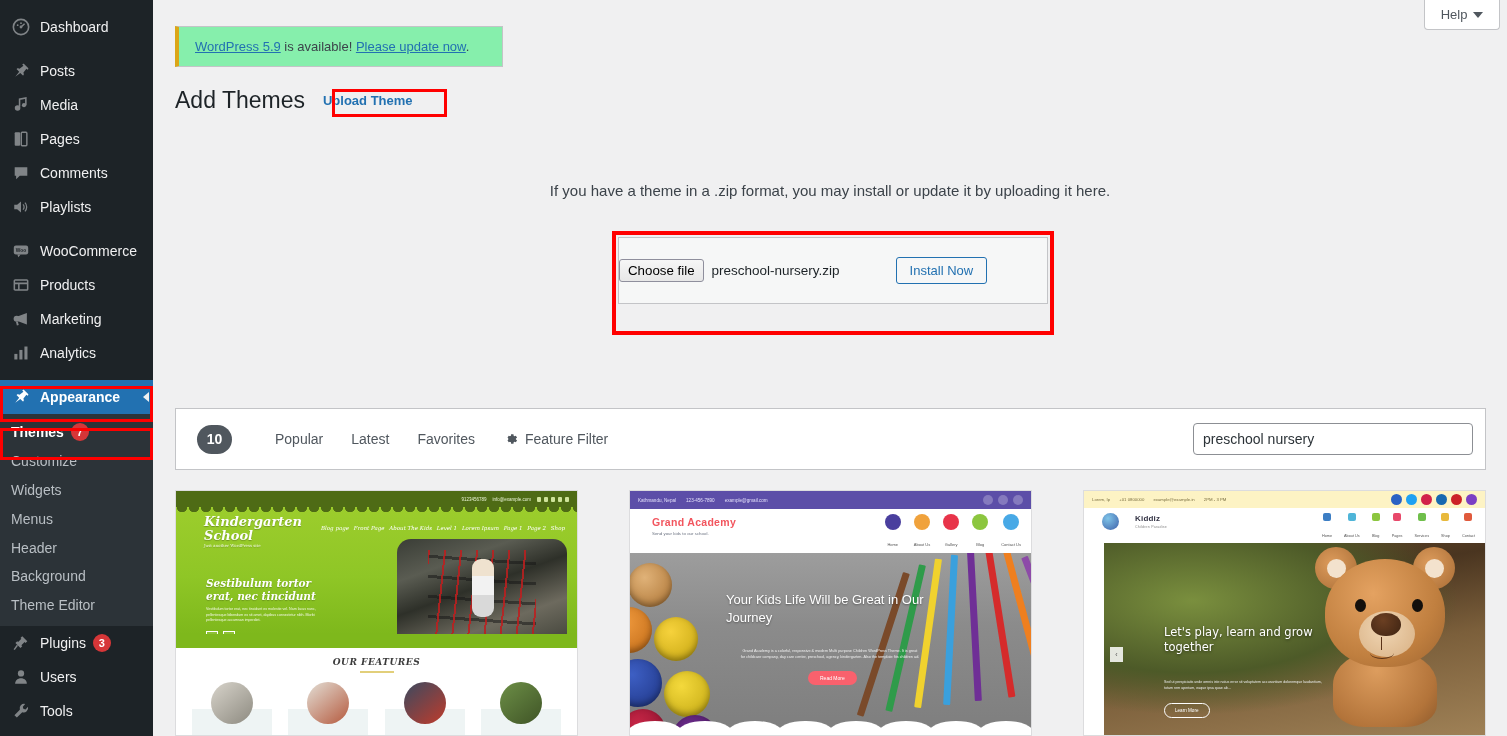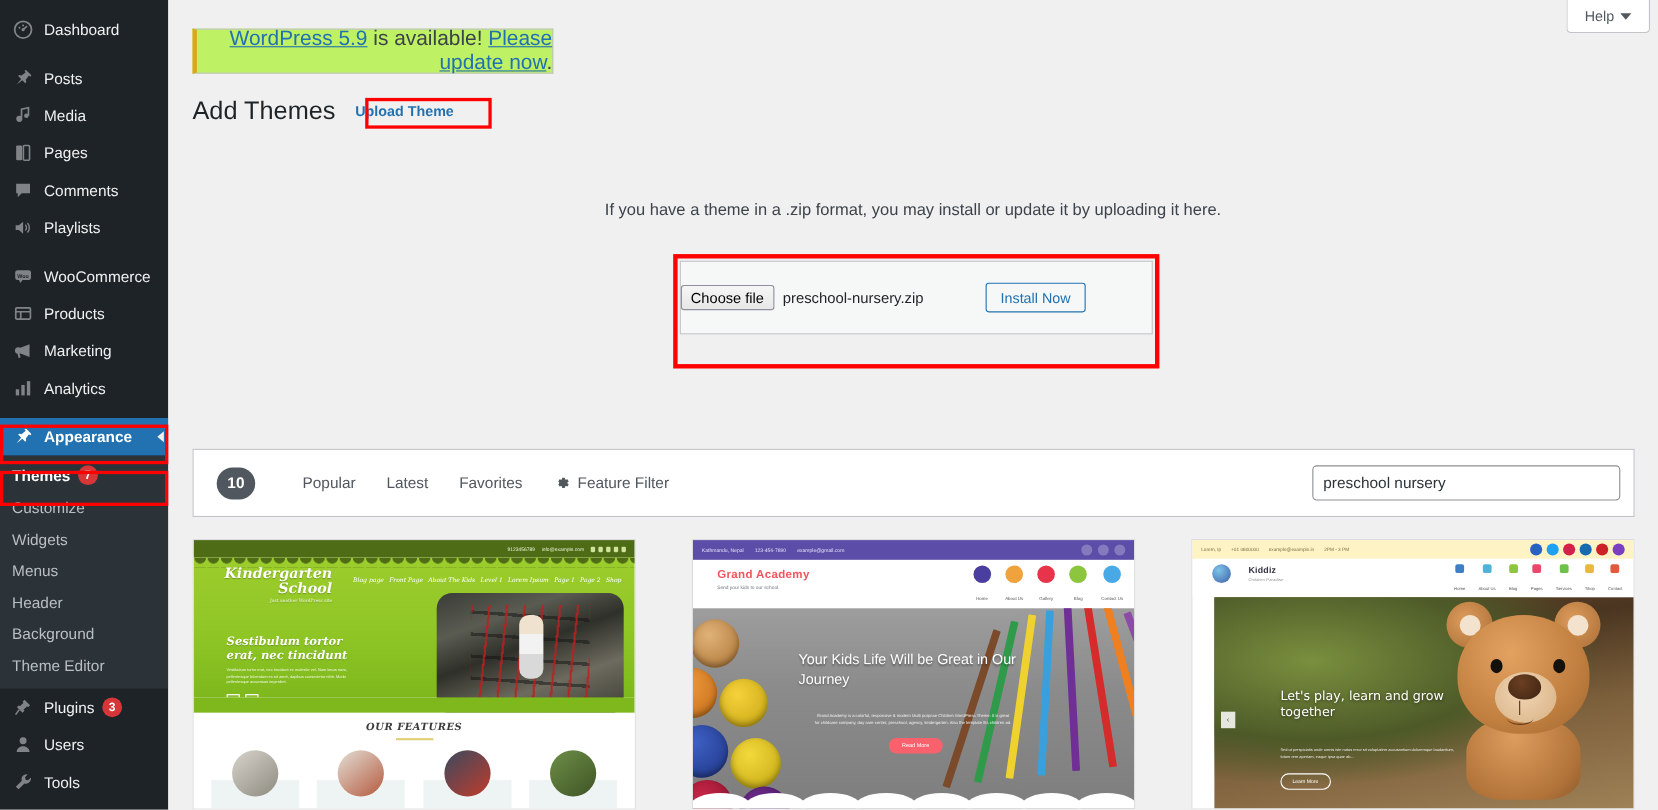--- a/index.html
+++ b/index.html
@@ -103,26 +103,26 @@
   .caret-dn {
     width: 0; height: 0;
     border-left: 5px solid transparent;
     border-right: 5px solid transparent;
     border-top: 6px solid #50575e;
   }
 
   .notice {
     position: absolute; left: 22px; top: 26px;
     width: 328px; height: 41px;
-    background: #bef264;
+    background: #86efac;
     border: 1px solid #c3c4c7;
     border-left: 4px solid #dba617;
     display: flex; align-items: center;
     padding-left: 16px;
-    font-size: 19px; color: #3c434a; text-align: right;
+    font-size: 13px; color: #3c434a;
   }
   .notice a { color: #2271b1; text-decoration: underline; cursor: pointer; }
 
   .page-head {
     position: absolute; left: 22px; top: 86px;
     display: flex; align-items: center;
   }
   .page-title {
     font-size: 23px; font-weight: 400; color: #1d2327;
     line-height: 1.3;
@@ -270,21 +270,20 @@
       radial-gradient(circle at 6px 0, #4e6b15 5px, transparent 5.5px) repeat-x;
     background-size: 12px 9px;
   }
   .c1-logo {
     position: absolute; left: 28px; top: 24px;
     color: #fff;
     font-family: "DejaVu Serif", serif;
     font-style: italic; font-weight: bold;
     font-size: 13px; line-height: 1.05;
     text-shadow: 0 1px 1px rgba(0,0,0,.25);
-    text-align: right;
   }
   .c1-logo small { display:block; font-size: 4px; font-style: normal; font-weight: normal; opacity: .85; margin-top:2px;}
   .c1-nav {
     position: absolute; left: 145px; top: 34px; right: 12px;
     display: flex; justify-content: space-between;
     font-family: "DejaVu Serif", serif;
     font-style: italic;
     font-size: 5.5px; color: #ffffff;
   }
   .c1-head {

